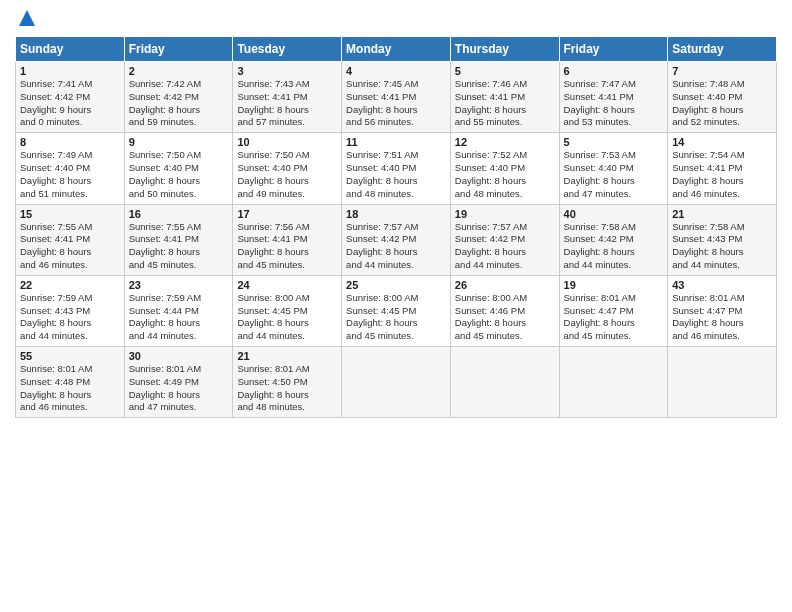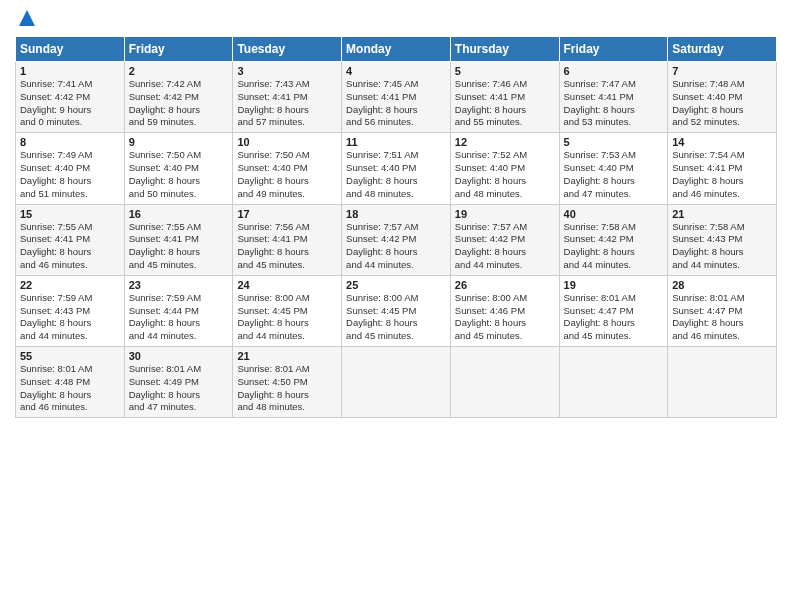--- a/index.html
+++ b/index.html
@@ -233,21 +233,21 @@
           </td>
           <td>
             <span class="day-num">26</span>
             <div class="day-info">Sunrise: 8:00 AM<br>Sunset: 4:46 PM<br>Daylight: 8 hours<br>and 45 minutes.</div>
           </td>
           <td>
             <span class="day-num">19</span>
             <div class="day-info">Sunrise: 8:01 AM<br>Sunset: 4:47 PM<br>Daylight: 8 hours<br>and 45 minutes.</div>
           </td>
           <td>
-            <span class="day-num">28</span>
+            <span class="day-num">43</span>
             <div class="day-info">Sunrise: 8:01 AM<br>Sunset: 4:47 PM<br>Daylight: 8 hours<br>and 46 minutes.</div>
           </td>
         </tr>
         <tr>
           <td>
             <span class="day-num">55</span>
             <div class="day-info">Sunrise: 8:01 AM<br>Sunset: 4:48 PM<br>Daylight: 8 hours<br>and 46 minutes.</div>
           </td>
           <td>
             <span class="day-num">30</span>

